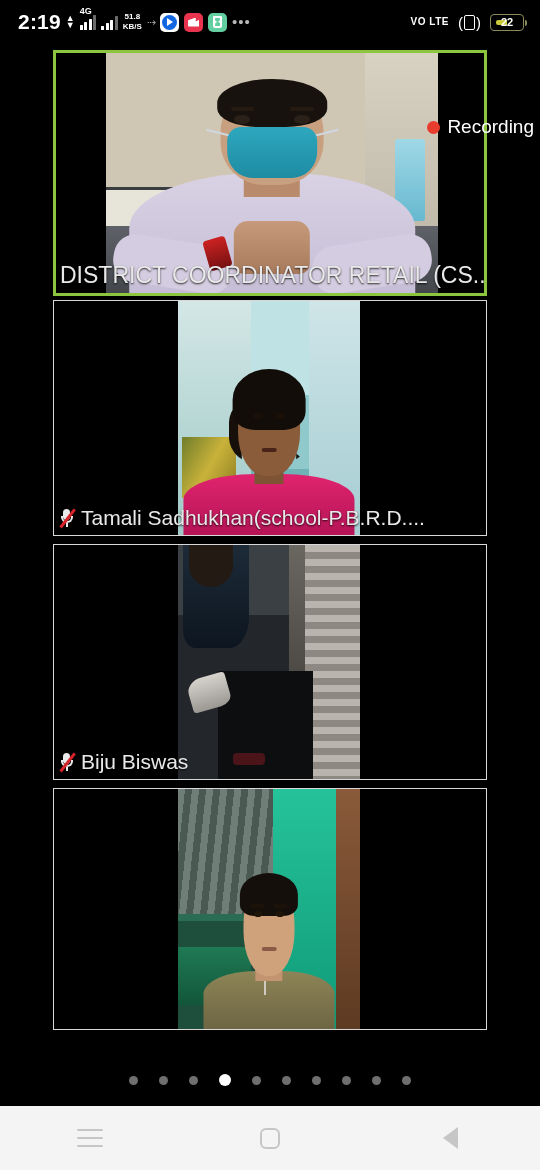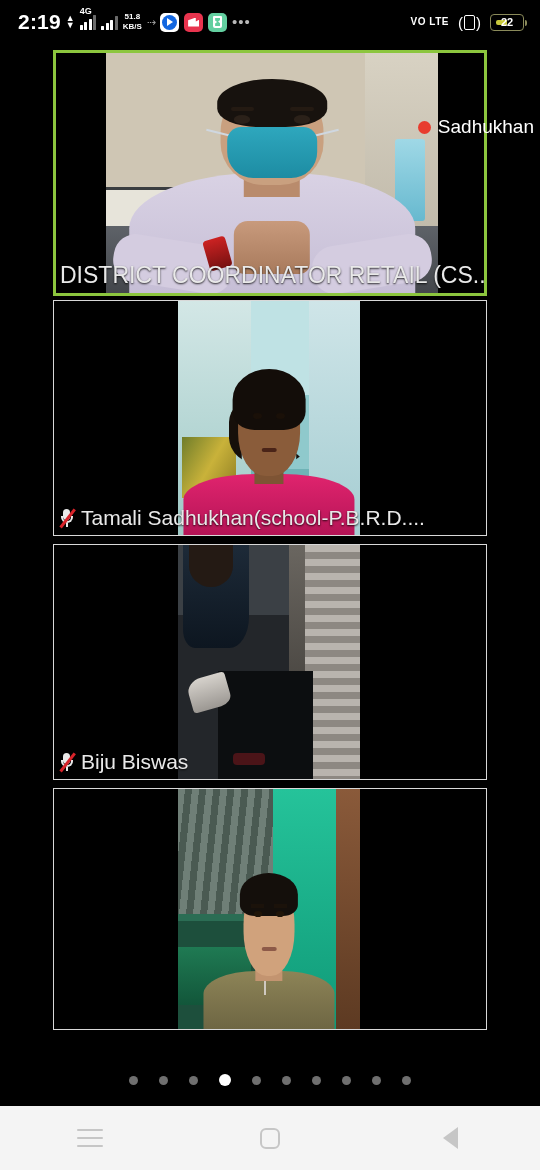--- a/index.html
+++ b/index.html
@@ -311,21 +311,21 @@
         <div class="hands"></div>
         <div class="band"></div>
     </div>
     <div class="namebar big">
       <span class="nm-text">DISTRICT COORDINATOR RETAIL (CS...</span>
     </div>
   </div>
 
   <div class="rec">
     <span class="rec-dot" style="background: rgb(232, 60, 46);"></span>
-    <span>Sadhukhan</span>
+    <span>Recording</span>
   </div>
 
   <div class="tile plain" id="tile-3">
     <div class="video port v3">
       <div class="wall"></div>
         <div class="wall2"></div>
       <div class="figure"></div>
         <div class="hair"></div>
       <div class="dark"></div>
         <div class="hand"></div>

